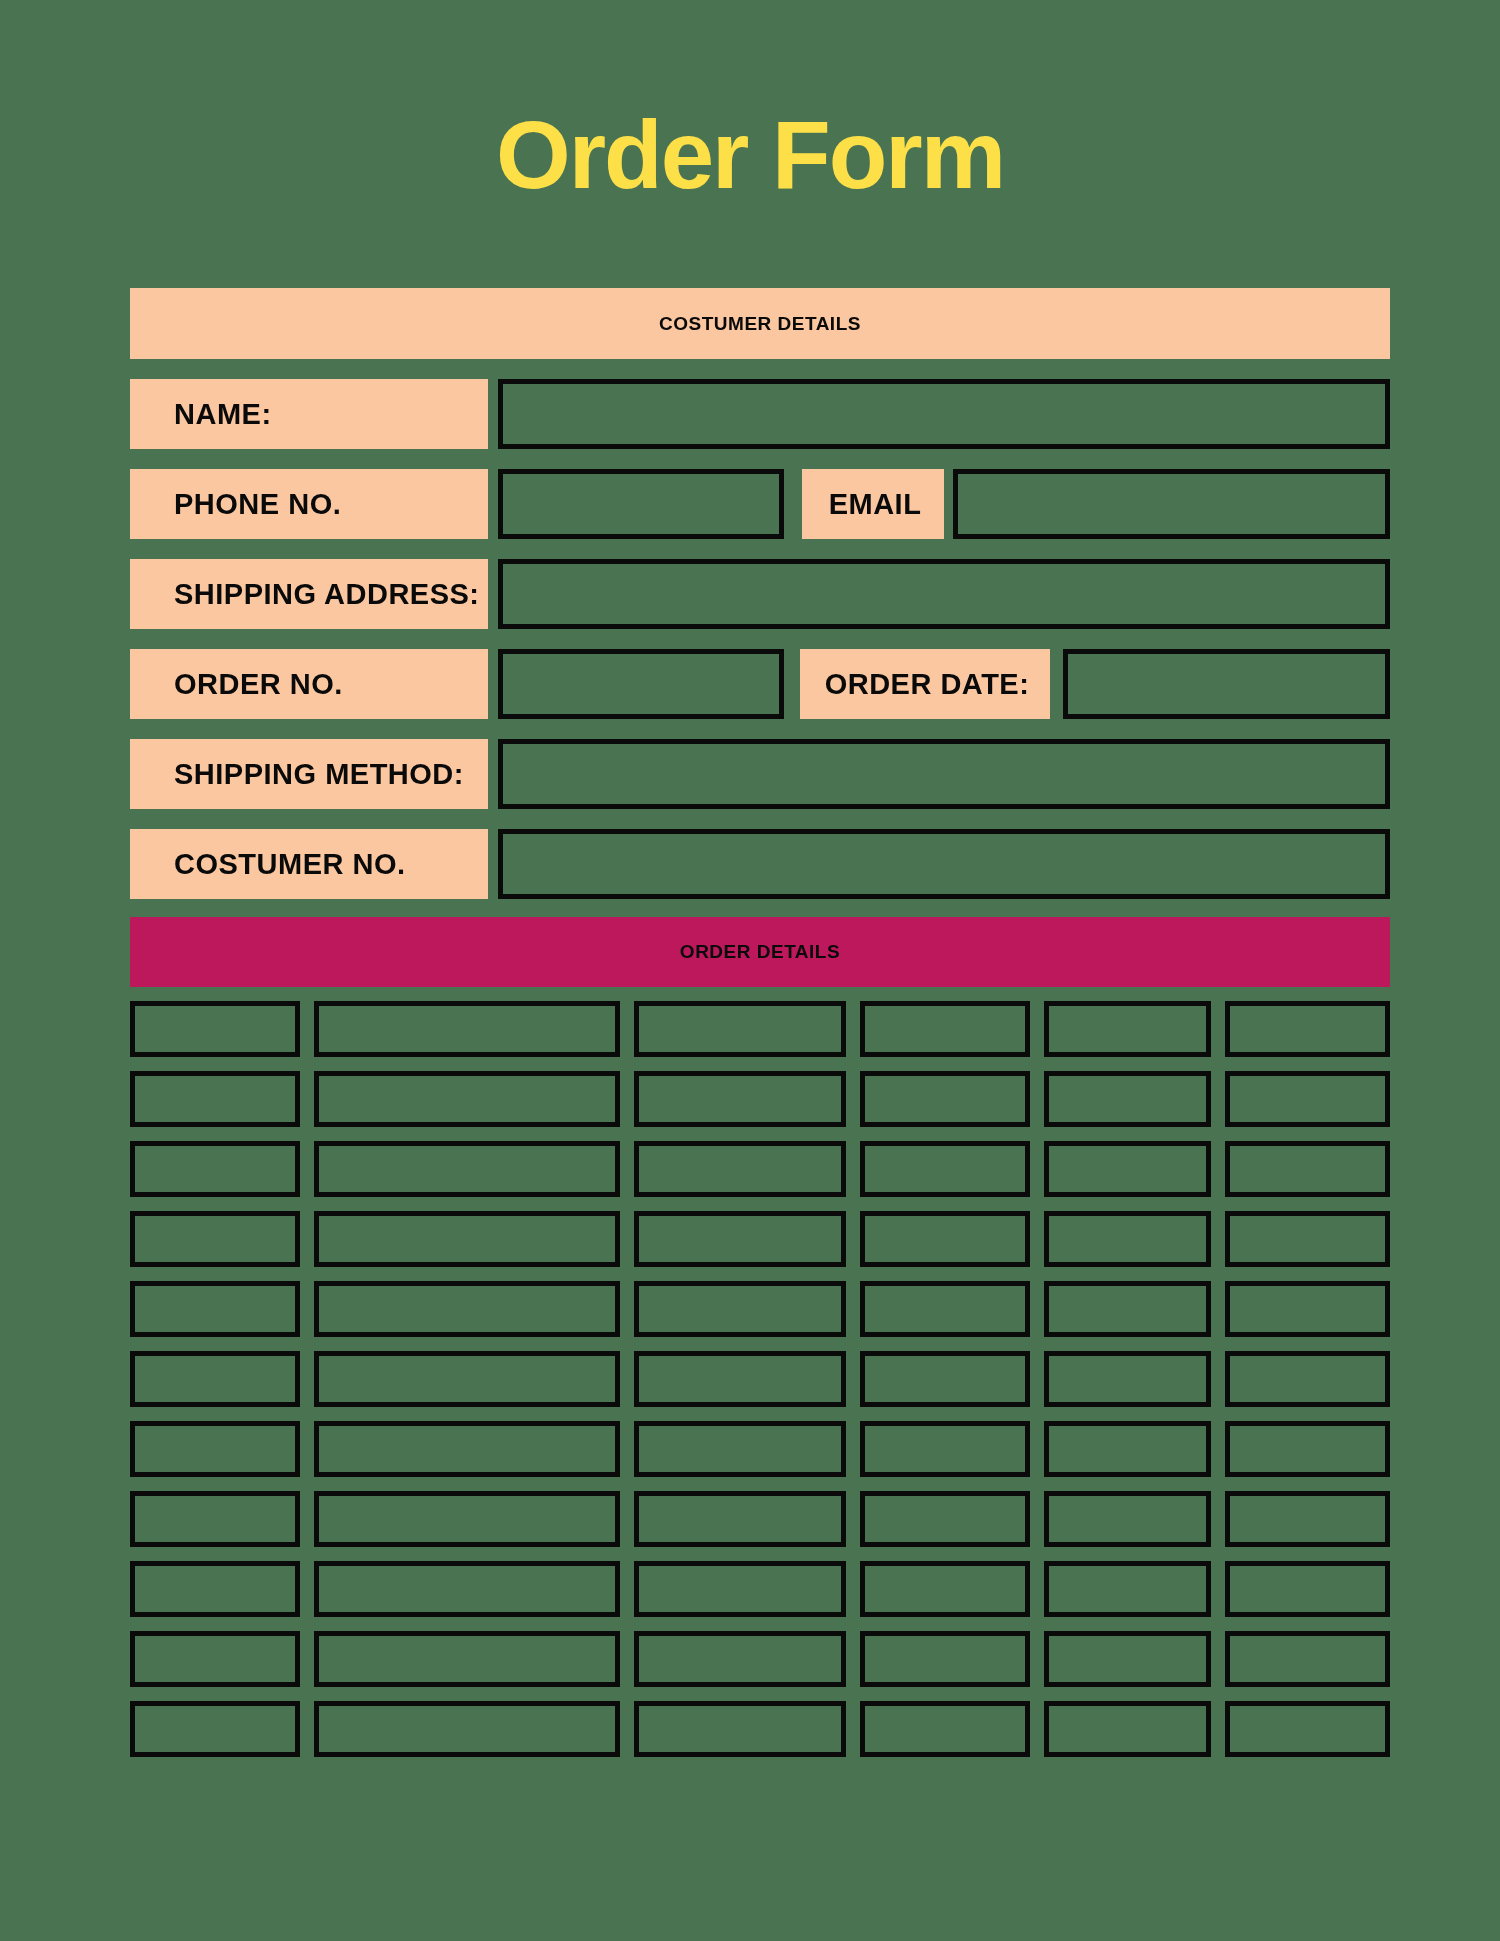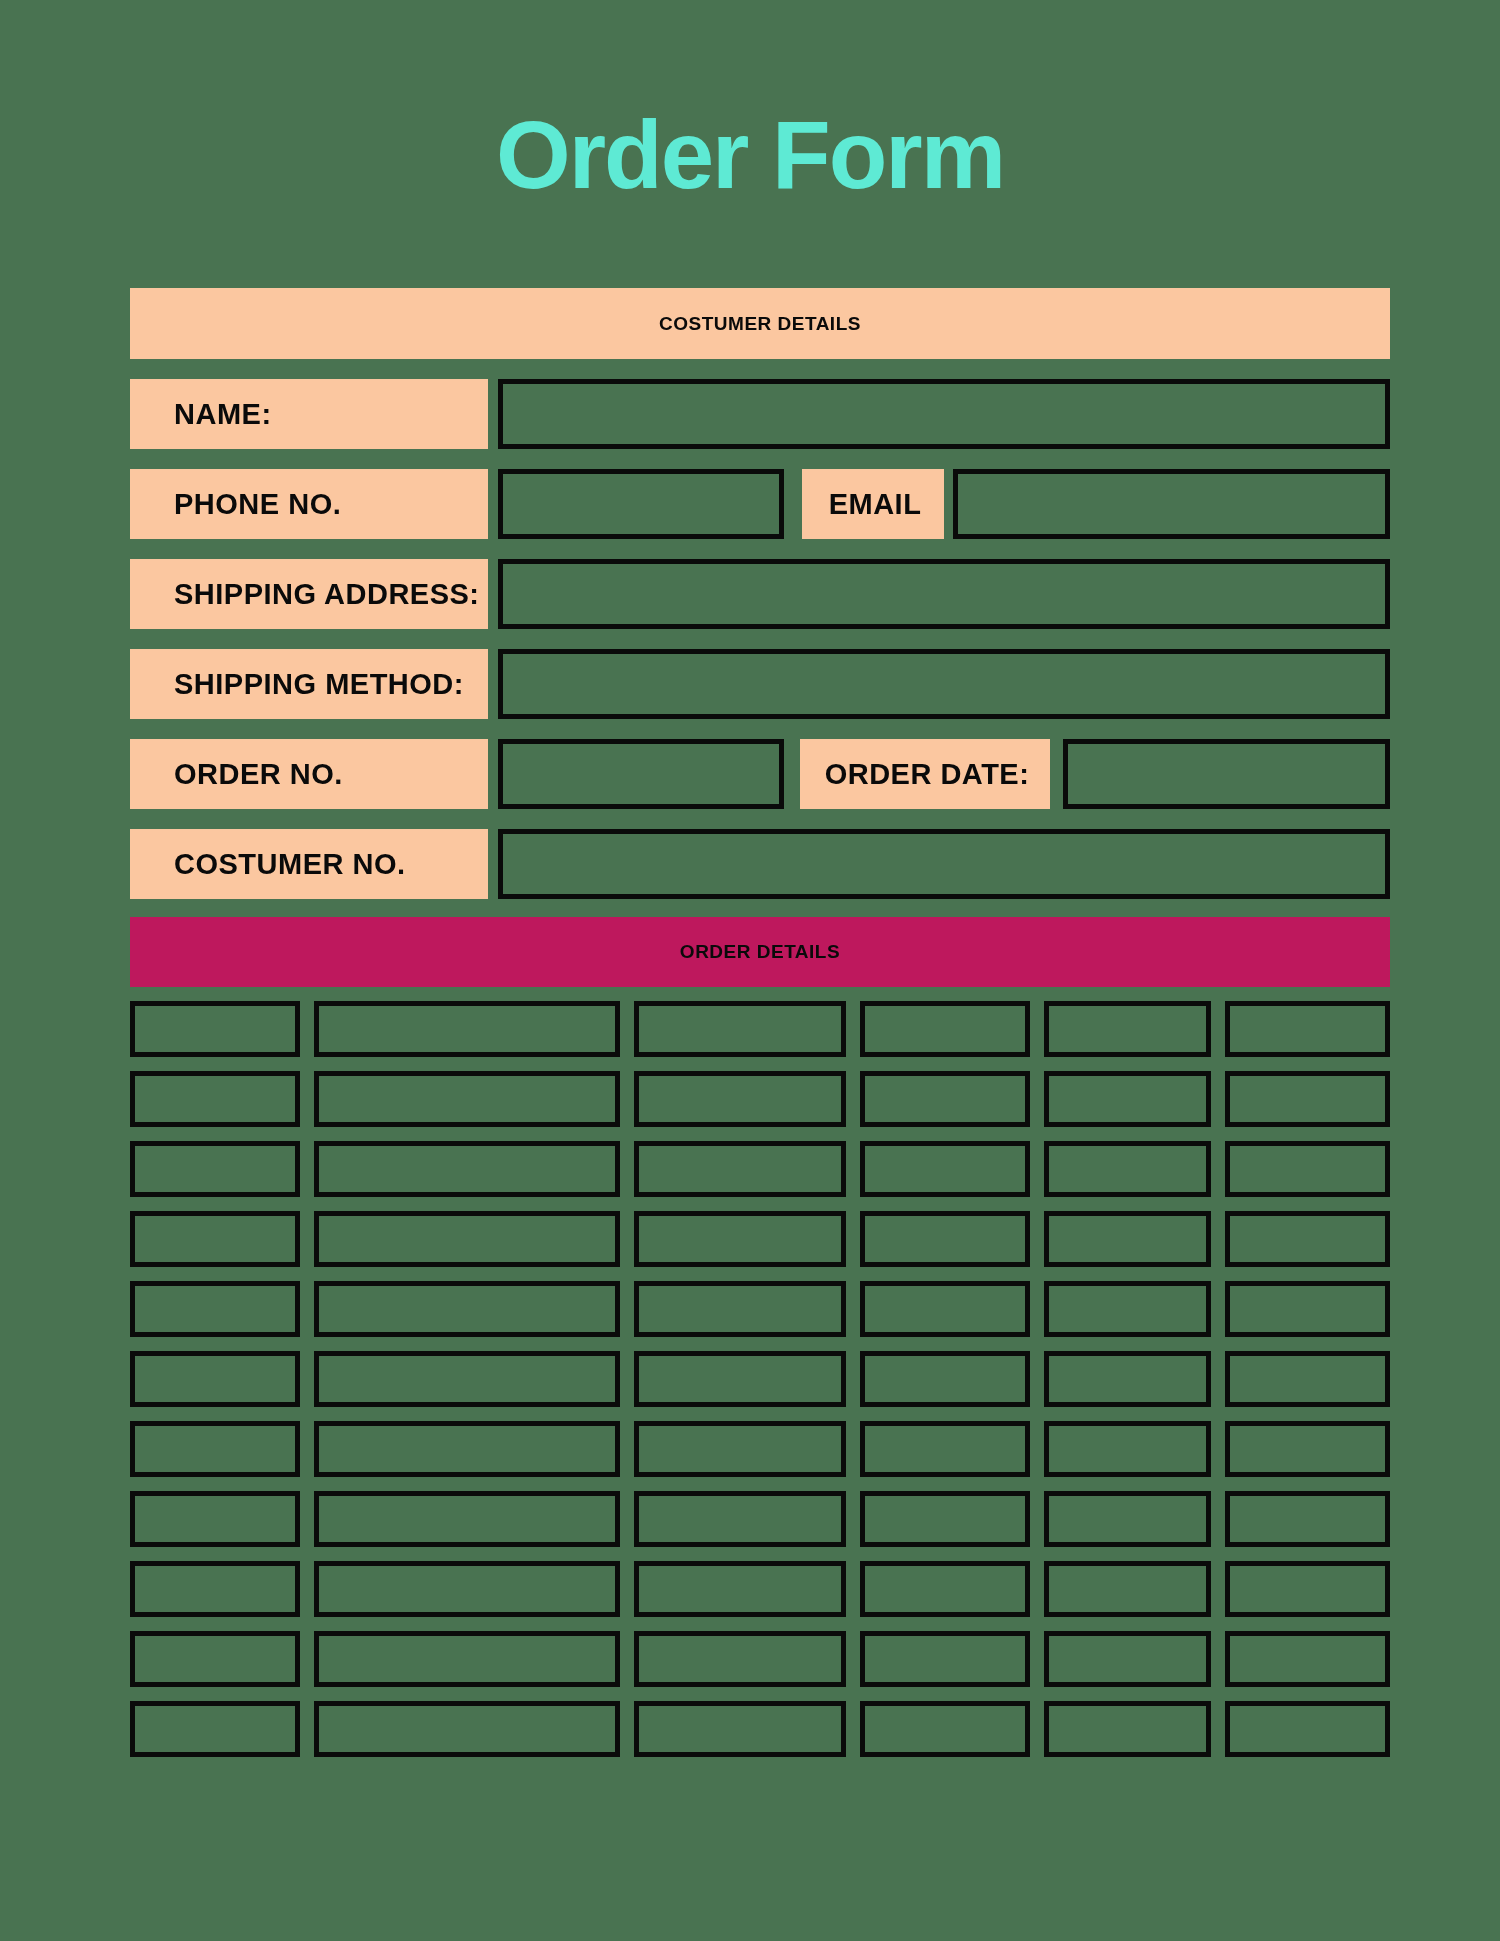--- a/index.html
+++ b/index.html
@@ -11,21 +11,21 @@
     overflow:hidden;
   }
   .page { width:1500px; height:1941px; position:relative; }
   .title {
     padding-top:103px;
     text-align:center;
     font-size:96px;
     line-height:104px;
     font-weight:800;
     letter-spacing:-2px;
-    color:#5eead4;
+    color:#fde047;
   }
   .content { width:1260px; margin-left:130px; }
   .bar {
     height:71px;
     display:flex; align-items:center; justify-content:center;
     font-size:19px; font-weight:700; letter-spacing:.5px;
   }
   .bar.peach { background:#FBC7A0; margin-top:81px; }
   .bar.lavender { background:#be185d; margin-top:18px; height:70px; }
   .frow { display:flex; margin-top:20px; height:70px; }
@@ -92,32 +92,32 @@
       <div class="flabel center email-label">EMAIL</div>
       <div class="inputbox ml9"></div>
     </div>
 
     <div class="frow">
       <div class="flabel">SHIPPING ADDRESS:</div>
       <div class="inputbox ml10"></div>
     </div>
 
     <div class="frow">
-      <div class="flabel">SHIPPING METHOD:</div>
-      <div class="inputbox ml10"></div>
-    </div>
-
-    <div class="frow">
       <div class="flabel">ORDER NO.</div>
       <div class="inputbox ml10 w286"></div>
       <div class="flabel center date-label">ORDER DATE:</div>
       <div class="inputbox ml13"></div>
     </div>
 
     <div class="frow">
+      <div class="flabel">SHIPPING METHOD:</div>
+      <div class="inputbox ml10"></div>
+    </div>
+
+    <div class="frow">
       <div class="flabel">COSTUMER NO.</div>
       <div class="inputbox ml10"></div>
     </div>
 
     <div class="bar lavender">
       <span>ORDER DETAILS</span>
     </div>
 
 
     <div id="order-rows">

